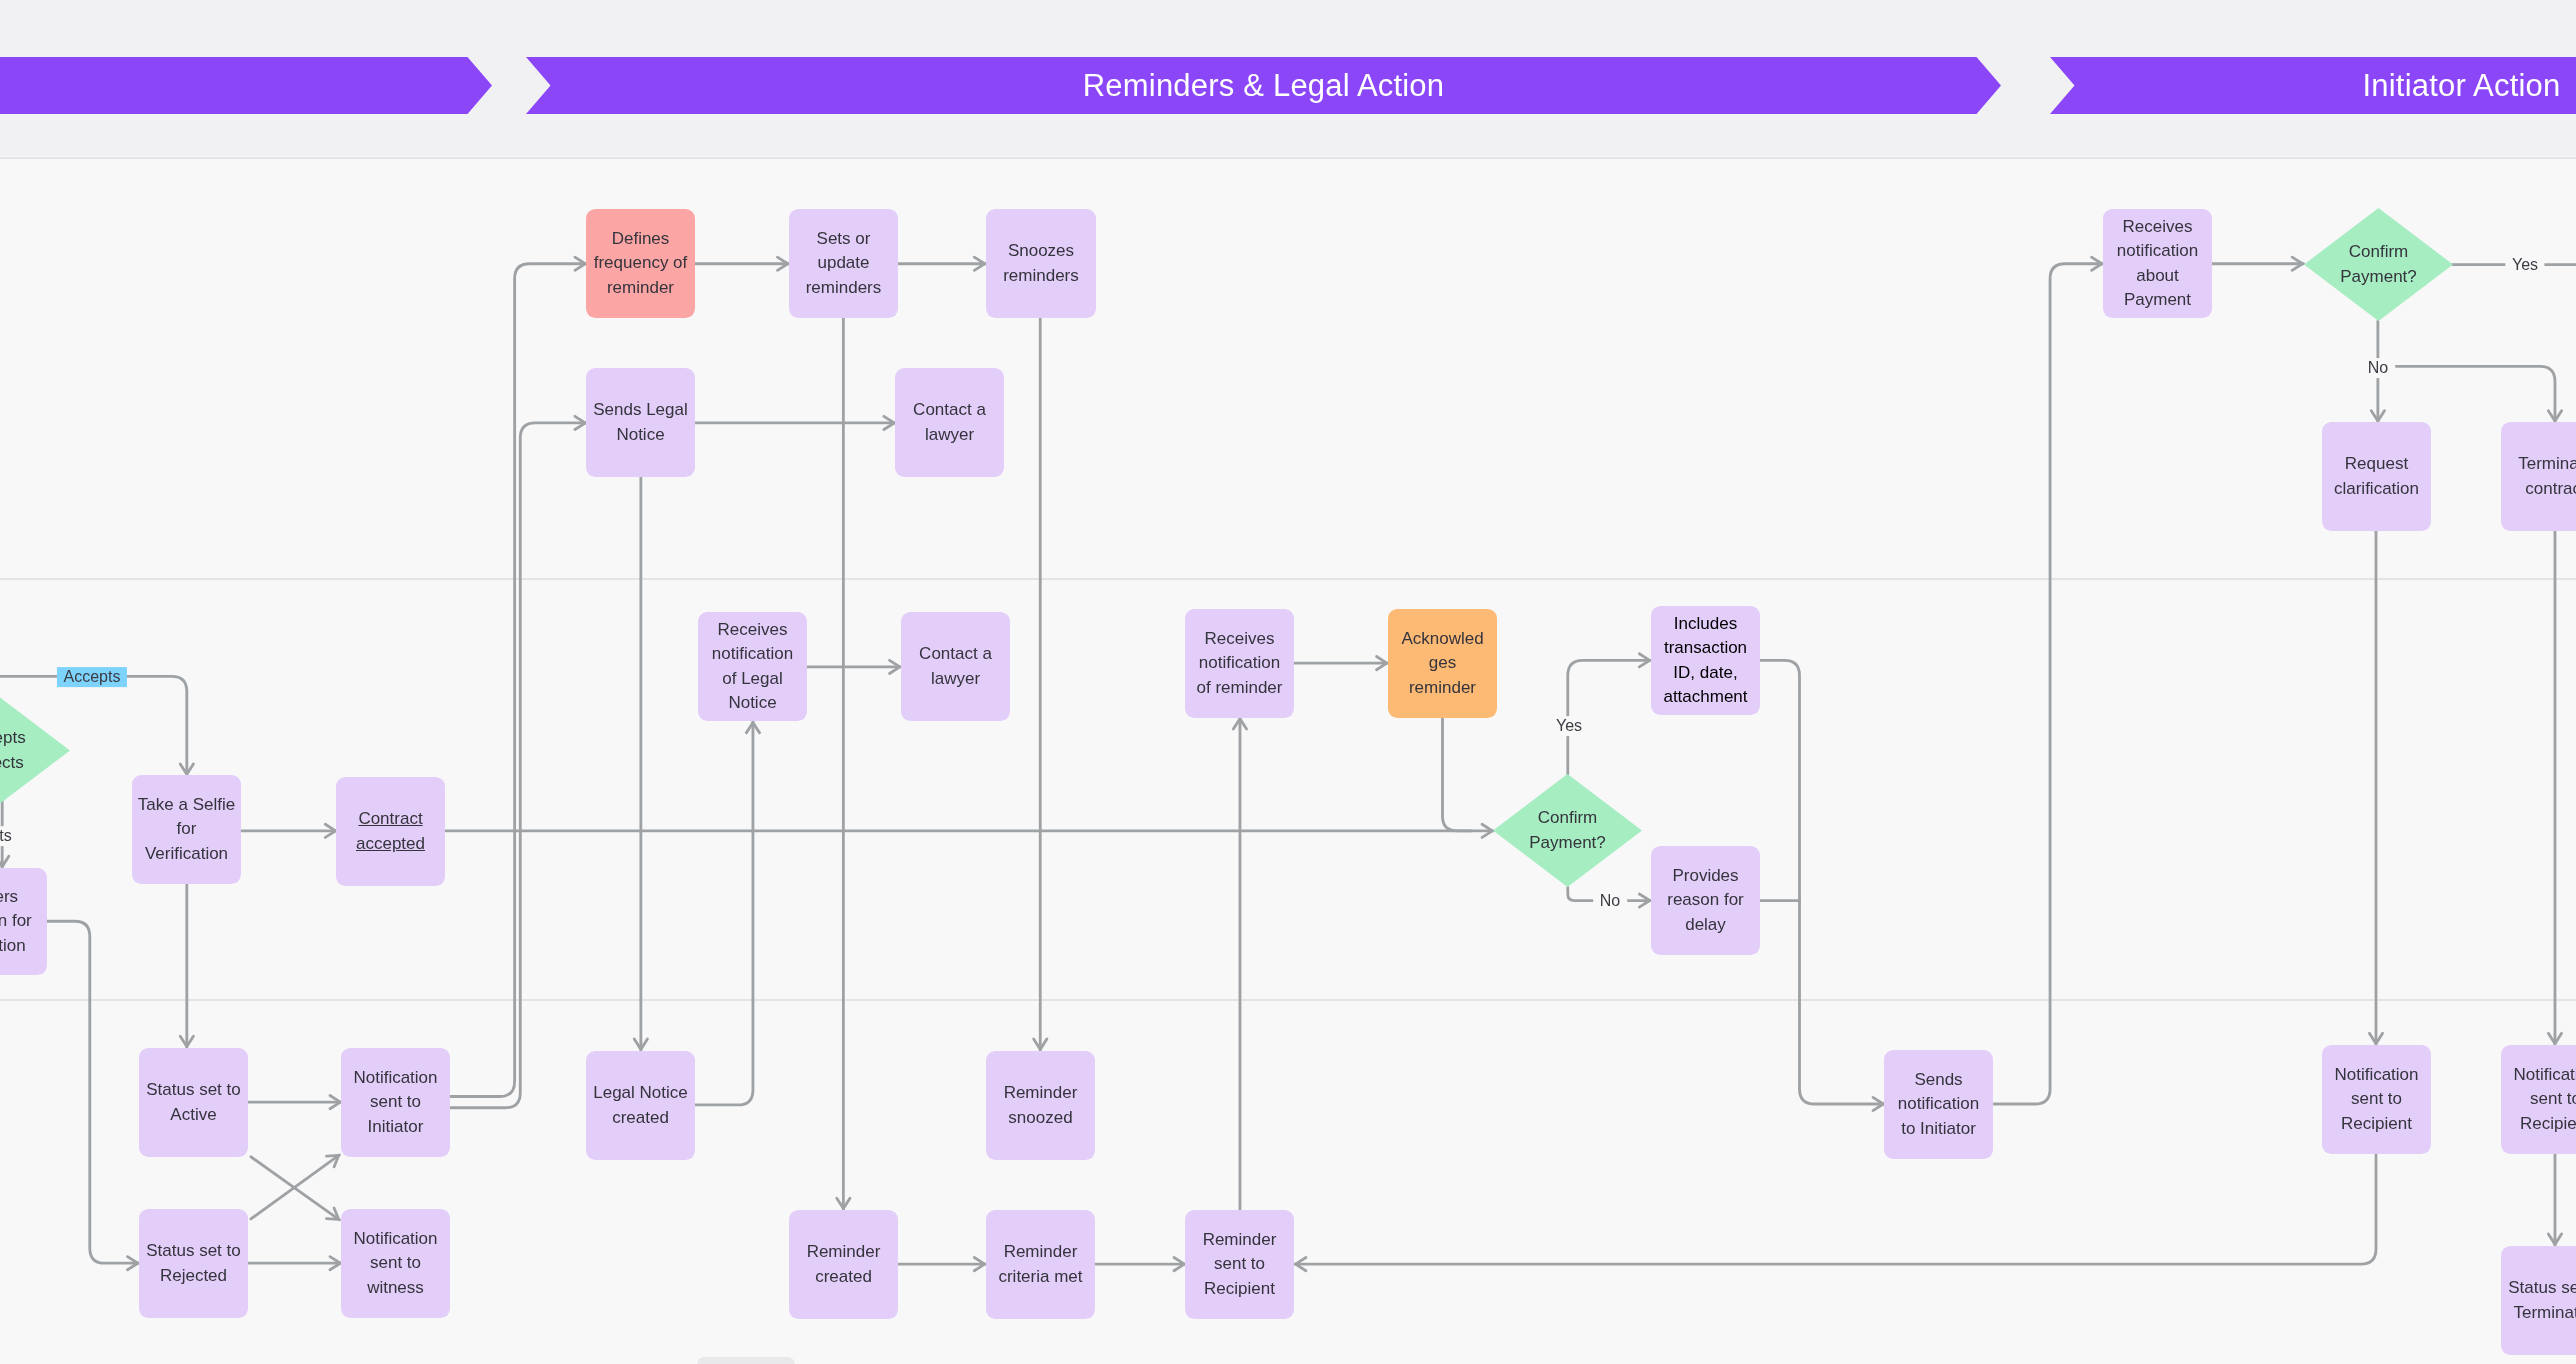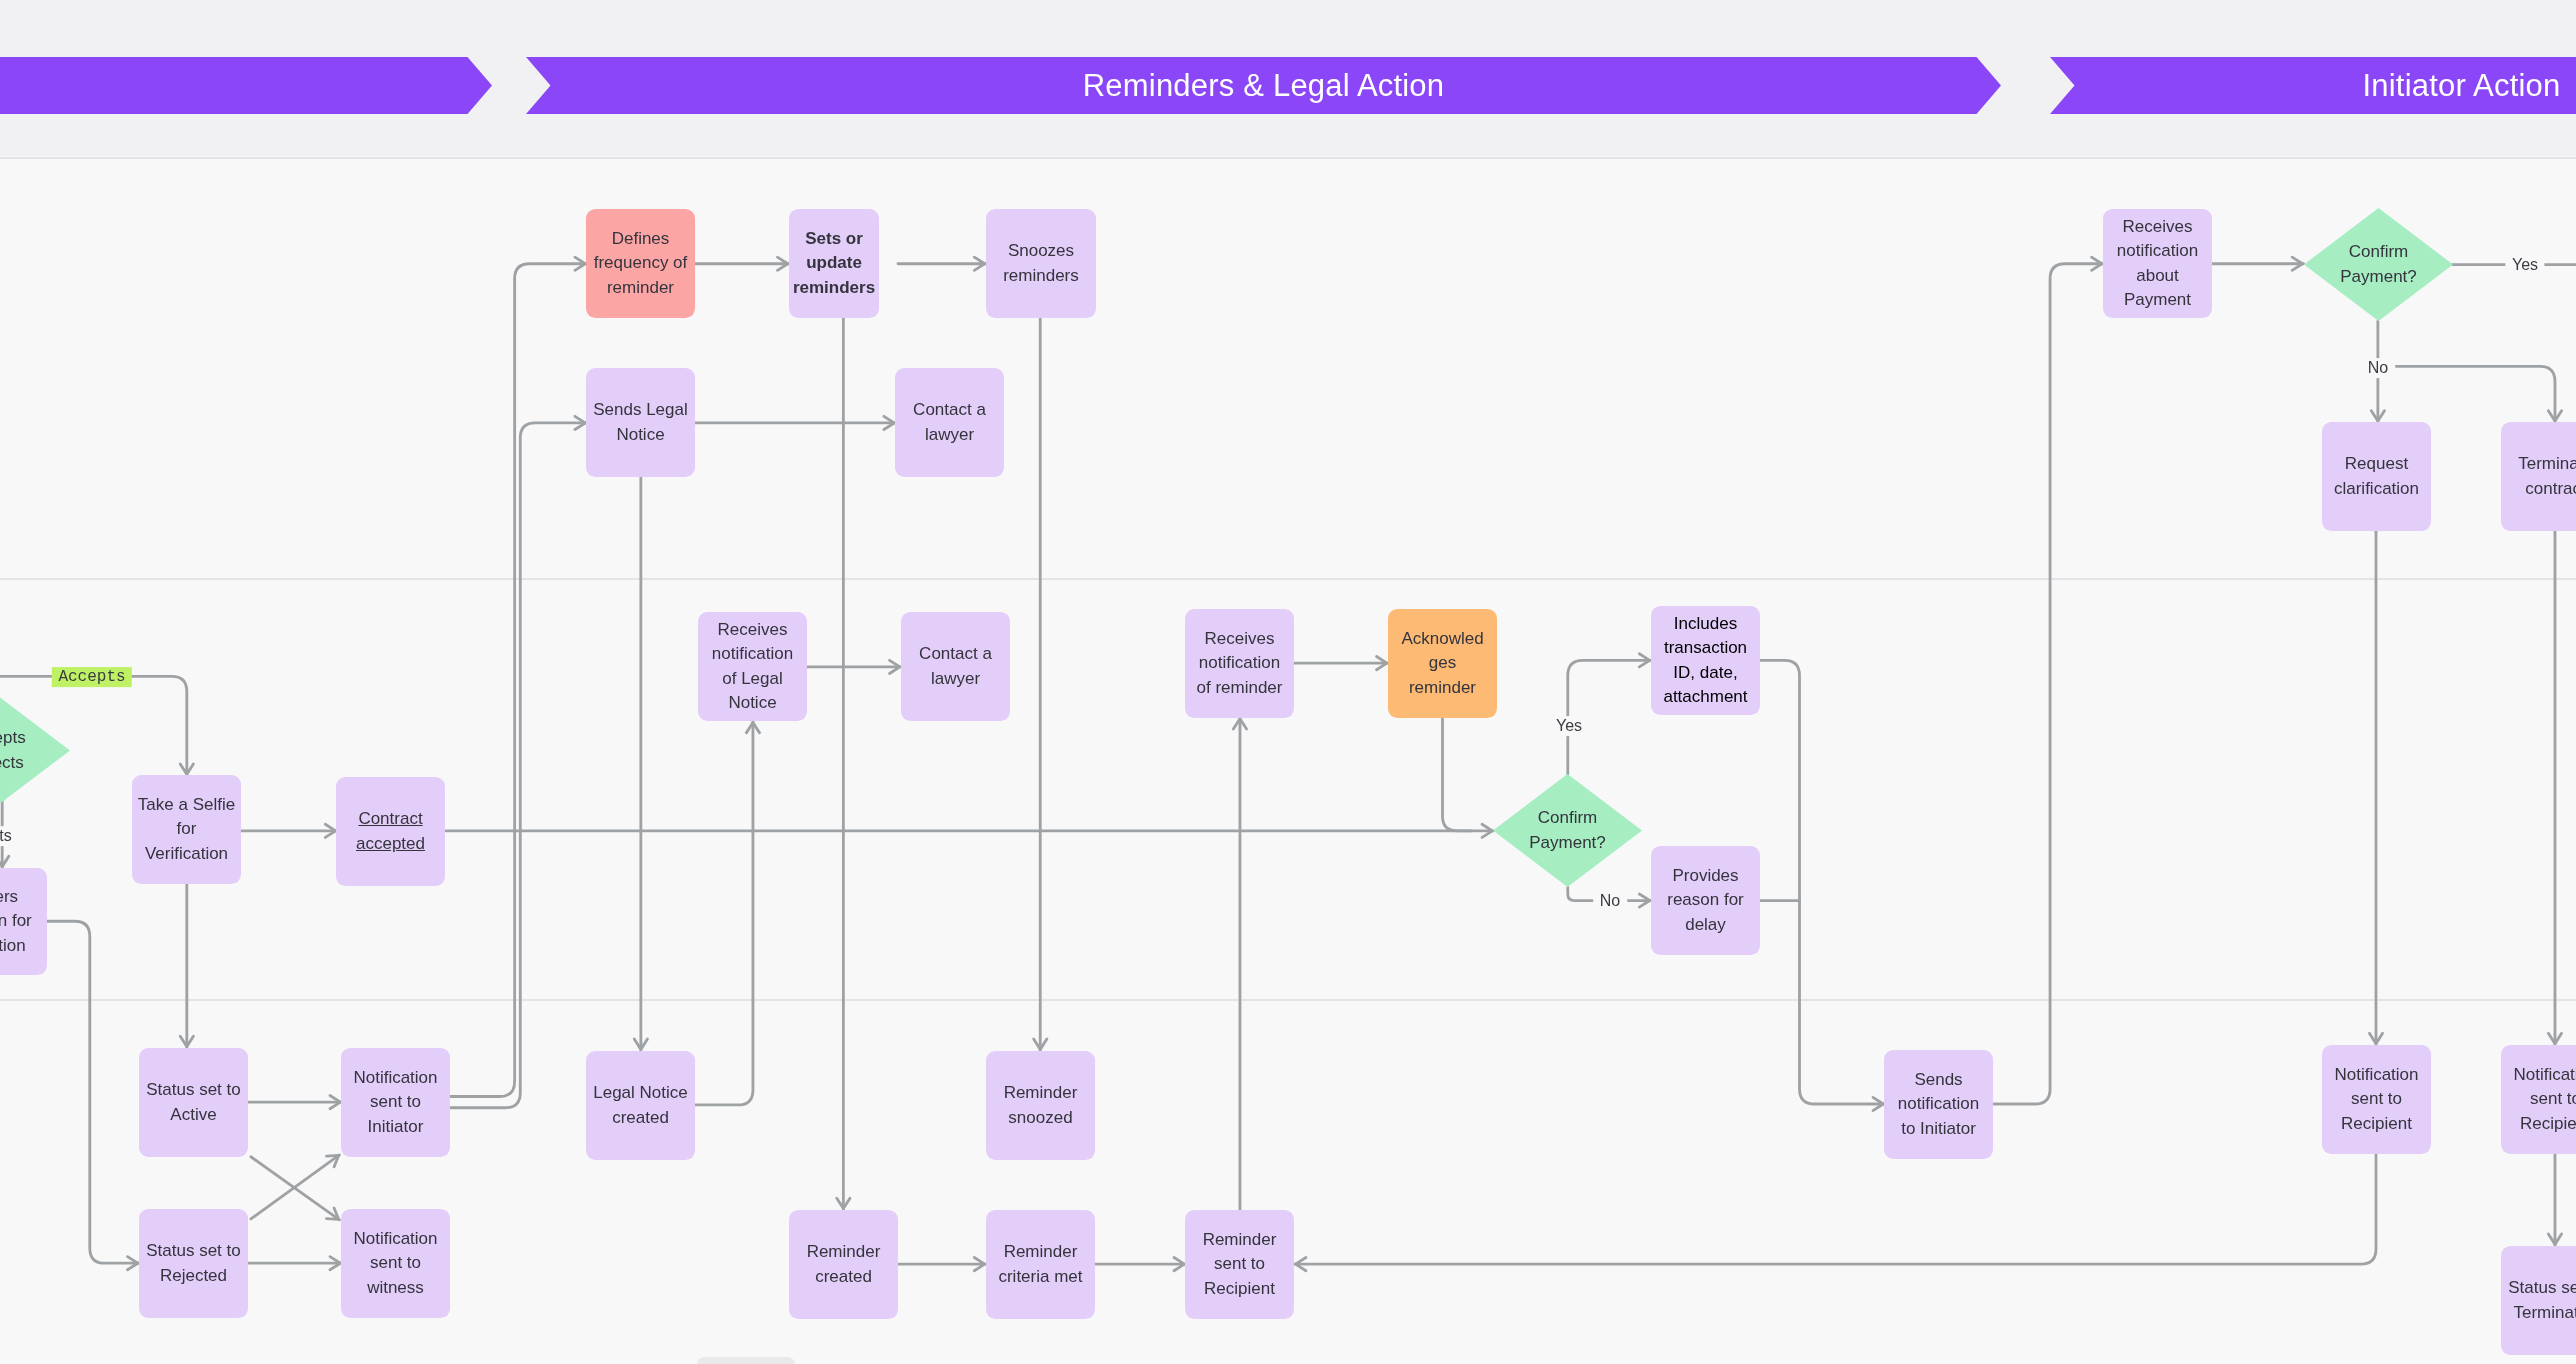--- a/index.html
+++ b/index.html
@@ -85,28 +85,28 @@
       <path d="M263 1170 L362 1170" fill="none" stroke="#9FA2A5" stroke-width="3" stroke-linejoin="round" stroke-linecap="round" marker-end="url(#arr)"></path>
       <path d="M263 1341 L362 1341" fill="none" stroke="#9FA2A5" stroke-width="3" stroke-linejoin="round" stroke-linecap="round" marker-end="url(#arr)"></path>
       <path d="M266 1228 L360 1295" fill="none" stroke="#9FA2A5" stroke-width="3" stroke-linejoin="round" stroke-linecap="round" marker-end="url(#arr)"></path>
       <path d="M266 1294 L360 1226" fill="none" stroke="#9FA2A5" stroke-width="3" stroke-linejoin="round" stroke-linecap="round" marker-end="url(#arr)"></path>
     </svg>
   <div id="labels">
       <div class="elabel" style="left: 1569px; top: 726px; background: rgb(248, 248, 249); color: rgb(59, 59, 68);">Yes</div>
       <div class="elabel" style="left: 1610px; top: 901px; background: rgb(248, 248, 249); color: rgb(59, 59, 68);">No</div>
       <div class="elabel" style="left: 2525px; top: 265px; background: rgb(248, 248, 249); color: rgb(59, 59, 68);">Yes</div>
       <div class="elabel" style="left: 2378px; top: 368px; background: rgb(248, 248, 249); color: rgb(59, 59, 68);">No</div>
-      <div class="elabel" style="left: 92px; top: 677px; background: #bef264; color: rgb(59, 59, 68); font-family: Liberation Mono, monospace;">Accepts</div>
+      <div class="elabel" style="left: 92px; top: 677px; background: #7dd3fc; color: rgb(59, 59, 68);">Accepts</div>
       <div class="elabel" style="left: -15px; top: 836px; background: rgb(248, 248, 249); color: rgb(59, 59, 68);">Rejects</div>
     </div>
   <div id="nodes">
       <div class="node process" style="left: 586px; top: 209px; width: 109px; height: 109px; background: #fca5a5; color: rgb(52, 52, 61);">Defines
 frequency of
 reminder</div>
-      <div class="node process" style="left: 789px; top: 209px; width: 90px; height: 109px; background: rgb(227, 205, 249); color: rgb(52, 52, 61); font-weight: bold;">Sets or
+      <div class="node process" style="left: 789px; top: 209px; width: 109px; height: 109px; background: rgb(227, 205, 249); color: rgb(52, 52, 61);">Sets or
 update
 reminders</div>
       <div class="node process" style="left: 986px; top: 209px; width: 110px; height: 109px; background: rgb(227, 205, 249); color: rgb(52, 52, 61);">Snoozes
 reminders</div>
       <div class="node process" style="left: 2103px; top: 209px; width: 109px; height: 109px; background: rgb(227, 205, 249); color: rgb(52, 52, 61);">Receives
 notification
 about
 Payment</div>
       <div class="node process" style="left: 586px; top: 368px; width: 109px; height: 109px; background: rgb(227, 205, 249); color: rgb(52, 52, 61);">Sends Legal
 Notice</div>

